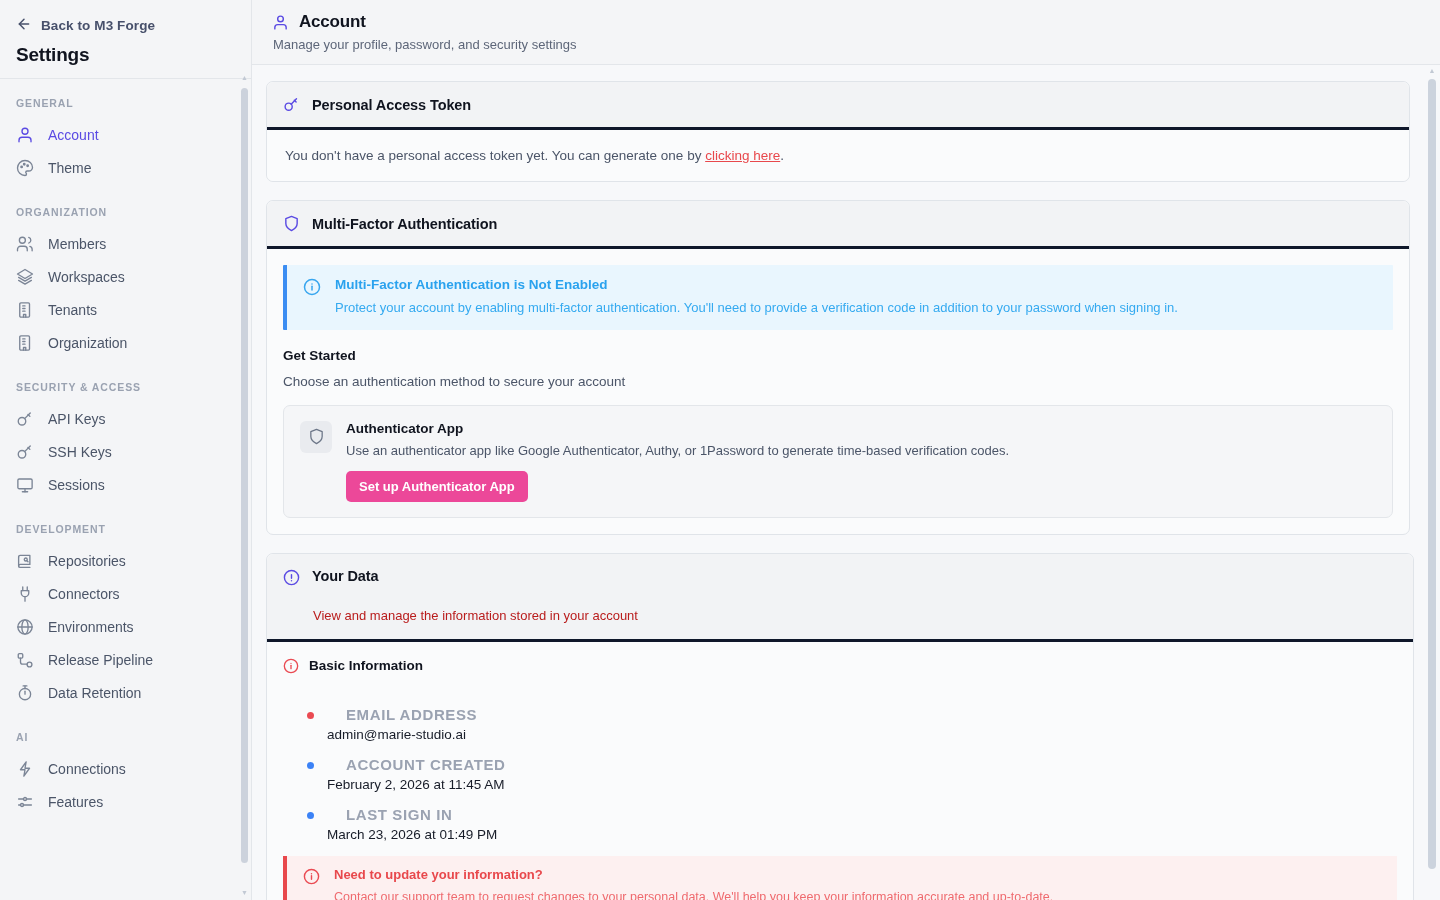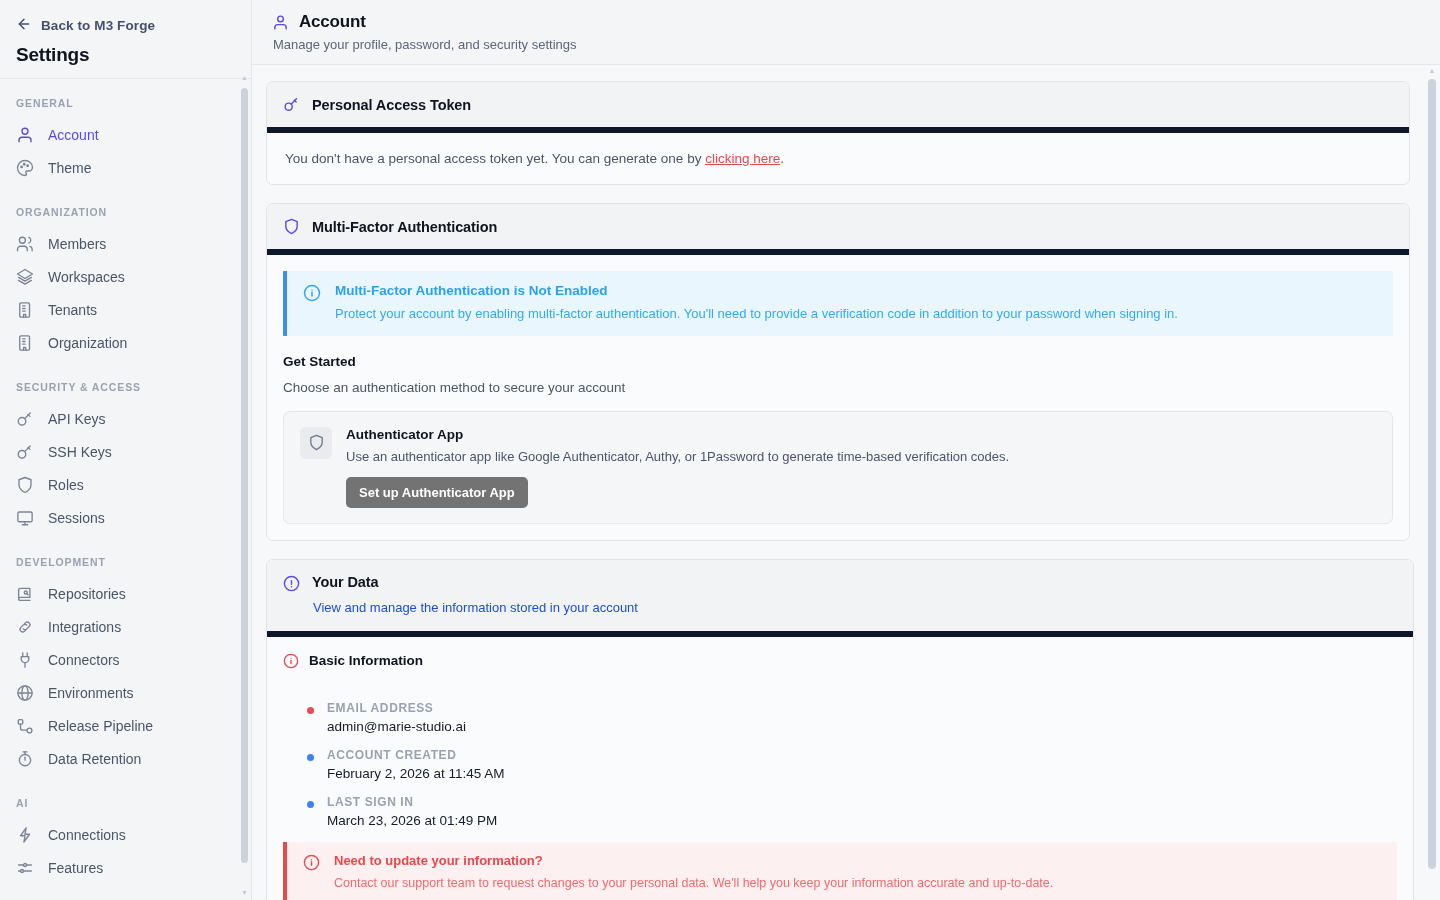--- a/index.html
+++ b/index.html
@@ -82,27 +82,27 @@
   .card {
     background:#fafbfc;
     border:1px solid #e0e4e9;
     border-radius:7px;
     margin-bottom:18px;
   }
   .card-head {
     display:flex; align-items:center; gap:12px;
     padding:14px 16px;
     background:#f2f3f5;
-    border-bottom:6px solid #0f172a;
+    border-bottom:3px solid #0f172a;
     border-radius:7px 7px 0 0;
   }
   .card-head .ch-ico { color:#5a4ae3; display:flex; align-items:center; }
   .card-head .ch-title { font-size:14.5px; font-weight:600; color:#10141f; letter-spacing:-.1px; }
   .card-head-stack { display:flex; flex-direction:column; }
-  .card-head-sub { font-size:13px; color:#1d4ed8; margin-top:10px; margin-left:1px; }
+  .card-head-sub { font-size:13px; color:#b91c1c; margin-top:24px; margin-left:1px; }
   .card-body { padding:16px; }
 
   .pat-text { font-size:13.5px; color:#4b5568; padding:2px 2px; }
   .pat-link { color:#e8484c; text-decoration:underline; cursor:pointer;margin-top:24px; }
 
   .alert-info {
     background:#e9f6fe; border-left:4px solid #3b8df2;
     padding:12px 14px 13px 16px;
     display:flex; gap:14px; align-items:flex-start;
     margin-bottom:18px; border-radius:1px;
@@ -120,35 +120,35 @@
     display:flex; gap:14px;
   }
   .method-icon-box {
     width:32px; height:32px; border-radius:6px;
     background:#e9ebef; display:flex; align-items:center; justify-content:center;
     color:#6c7688; flex:none;
   }
   .method-title { font-size:13.5px; font-weight:700; color:#10141f; margin-bottom:7px; }
   .method-desc { font-size:13px; color:#4b5568; margin-bottom:13px; }
   .btn-primary {
-    background:#737373; color:#fff; border:none;
+    background:#ec4899; color:#fff; border:none;
     font-family:"Liberation Sans", sans-serif;
     font-size:13px; font-weight:600;
     padding:8px 13px; border-radius:5px; cursor:pointer;
   }
 
   .yd-body { padding:16px 16px 0 16px; }
   .basic-info-row { display:flex; align-items:center; gap:10px; margin-bottom:32px; }
   .basic-info-row .bi-ico { color:#ea4a52; display:flex; align-items:center; }
   .basic-info-row .bi-title { font-size:13.5px; font-weight:600; color:#10141f; }
 
   .field-list { padding-left:24px; }
   .field { position:relative; margin-bottom:14px; padding-left:20px; }
   .field .dot { position:absolute; left:0; top:6px; width:7px; height:7px; border-radius:50%; }
-  .field .f-label { font-size:12px; font-weight:600; letter-spacing:.6px; color:#9aa2b1; text-transform:uppercase; margin-bottom:4px; }
+  .field .f-label { font-size:15px; font-weight:600; letter-spacing:.6px; color:#9aa2b1; text-transform:uppercase; margin-bottom:4px;margin-left:19px; }
   .field .f-value { font-size:13.5px; color:#171c28; }
 
   .alert-danger {
     background:#fdf0f0; border-left:4px solid #e8484c;
     padding:11px 14px 13px 16px;
     display:flex; gap:14px; align-items:flex-start;
     margin:6px 0 0 0;
   }
   .alert-danger .ad-ico { color:#ea4a52; margin-top:1px; flex:none; }
   .alert-danger .ad-title { font-size:13px; font-weight:600; color:#e8484c; margin-bottom:7px; }
@@ -265,57 +265,40 @@
                 <circle cx="8" cy="15" r="5"></circle>
                 <path d="M11.5 11.5L19 4"></path>
                 <path d="M16 6l2.5 2.5"></path>
               </svg>
             </span>
             <span>SSH Keys</span>
           </div>
           <div class="nav-item">
             <span class="nav-ico">
               <svg width="18" height="18" viewBox="0 0 24 24" stroke="currentColor" fill="none" stroke-width="1.8" stroke-linecap="round" stroke-linejoin="round">
-                <path d="M12 22s8-4 8-10V5l-8-3-8 3v7c0 6 8 10 8 10z"></path>
-              </svg>
-            </span>
-            <span>Roles</span>
-          </div>
-          <div class="nav-item">
-            <span class="nav-ico">
-              <svg width="18" height="18" viewBox="0 0 24 24" stroke="currentColor" fill="none" stroke-width="1.8" stroke-linecap="round" stroke-linejoin="round">
                 <rect x="2.5" y="4" width="19" height="13" rx="1.8"></rect>
                 <line x1="8.5" y1="21" x2="15.5" y2="21"></line>
                 <line x1="12" y1="17" x2="12" y2="21"></line>
               </svg>
             </span>
             <span>Sessions</span>
           </div>
         </div>
         <div class="nav-section">
           <div class="nav-section-label">DEVELOPMENT</div>
           <div class="nav-item">
             <span class="nav-ico">
               <svg width="18" height="18" viewBox="0 0 24 24" stroke="currentColor" fill="none" stroke-width="1.8" stroke-linecap="round" stroke-linejoin="round">
                 <path d="M3.5 6.5v12a2 2 0 0 0 2 2h13"></path>
                 <path d="M3.5 6.5a2 2 0 0 1 2-2h13v12h-13a2 2 0 0 0-2 2"></path>
                 <circle cx="13" cy="10" r="2"></circle>
                 <line x1="14.6" y1="11.6" x2="16" y2="13"></line>
               </svg>
             </span>
             <span>Repositories</span>
-          </div>
-          <div class="nav-item">
-            <span class="nav-ico">
-              <svg width="18" height="18" viewBox="0 0 24 24" stroke="currentColor" fill="none" stroke-width="1.8" stroke-linecap="round" stroke-linejoin="round">
-                <path d="M9.5 14.5a3.5 3.5 0 0 0 5 0l3-3a3.5 3.5 0 0 0-5-5l-1.2 1.2"></path>
-                <path d="M14.5 9.5a3.5 3.5 0 0 0-5 0l-3 3a3.5 3.5 0 0 0 5 5l1.2-1.2"></path>
-              </svg>
-            </span>
-            <span>Integrations</span>
           </div>
           <div class="nav-item">
             <span class="nav-ico">
               <svg width="18" height="18" viewBox="0 0 24 24" stroke="currentColor" fill="none" stroke-width="1.8" stroke-linecap="round" stroke-linejoin="round">
                 <path d="M9 2.5v5"></path>
                 <path d="M15 2.5v5"></path>
                 <path d="M7 7.5h10v3a5 5 0 0 1-10 0z"></path>
                 <path d="M12 15.5v6"></path>
               </svg>
             </span>

